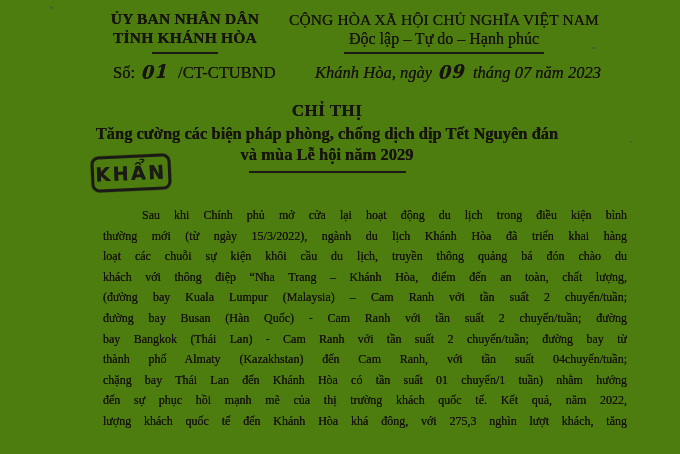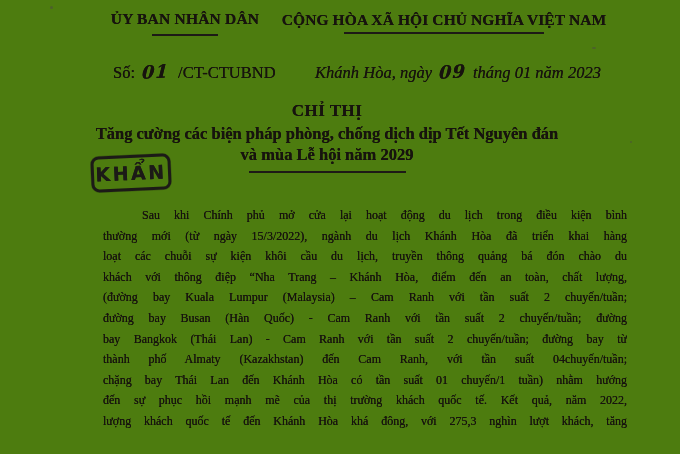--- a/index.html
+++ b/index.html
@@ -7,21 +7,21 @@
     position:relative;width:680px;height:454px;background:#4d7c0f;
     font-family:"Liberation Serif","DejaVu Serif",serif;color:#17130e;
     overflow:hidden;
   }
   .page *{box-sizing:border-box;}
   
   .issuer{position:absolute;top:10px;left:92px;width:186px;text-align:center;
     font-weight:bold;font-size:15.5px;line-height:18.5px;letter-spacing:.2px;
     text-shadow:0 0 .4px currentColor;}
   .national{position:absolute;top:10px;left:281px;width:326px;text-align:center;
-    font-weight:bold;text-shadow:0 0 .4px currentColor;}
+    font-weight:normal;text-shadow:0 0 .4px currentColor;}
   .national .l1{font-size:15.5px;line-height:19px;letter-spacing:.1px;}
   .national .motto{font-size:16px;line-height:20px;}
   .rule{height:2px;background:#1d1a16;margin:3px auto 0;}
   .issuer .rule{width:66px;margin-top:5px;}
   .national .rule{width:200px;}
   
   .doc-number{position:absolute;top:61px;left:113px;font-size:16.5px;
     text-shadow:0 0 .3px currentColor;}
   .issue-date{position:absolute;top:61px;left:308px;width:300px;text-align:center;
     font-style:italic;font-size:16.5px;text-shadow:0 0 .5px currentColor;}
@@ -56,31 +56,33 @@
   .speck.s2{left:592px;top:47px;width:4px;height:2px;}
   .speck.s3{left:630px;top:141px;width:2px;height:2px;}
 </style>
 </head>
 <body>
 
 <div class="page">
 
   <div class="issuer">
     <div>ỦY BAN NHÂN DÂN</div>
+    <div>TỈNH KHÁNH HÒA</div>
     <div class="rule"></div>
   </div>
 
   <div class="national">
     <div class="l1">CỘNG HÒA XÃ HỘI CHỦ NGHĨA VIỆT NAM</div>
+    <div class="motto">Độc lập – Tự do – Hạnh phúc</div>
     <div class="rule"></div>
   </div>
 
   <div class="doc-number"><span>Số:</span><span class="hand">01</span><span>/CT-CTUBND</span></div>
 
-  <div class="issue-date"><span>Khánh Hòa, ngày</span><span class="hand">09</span><span>tháng 01 năm 2023</span></div>
+  <div class="issue-date"><span>Khánh Hòa, ngày</span><span class="hand">09</span><span>tháng 07 năm 2023</span></div>
 
   <div class="title-block">
     <div class="doc-type">CHỈ THỊ</div>
     <div class="subject">
       <div>Tăng cường các biện pháp phòng, chống dịch dịp Tết Nguyên đán</div>
       <div>và mùa Lễ hội năm 2029</div>
     </div>
     <div class="rule title-rule"></div>
   </div>
 

